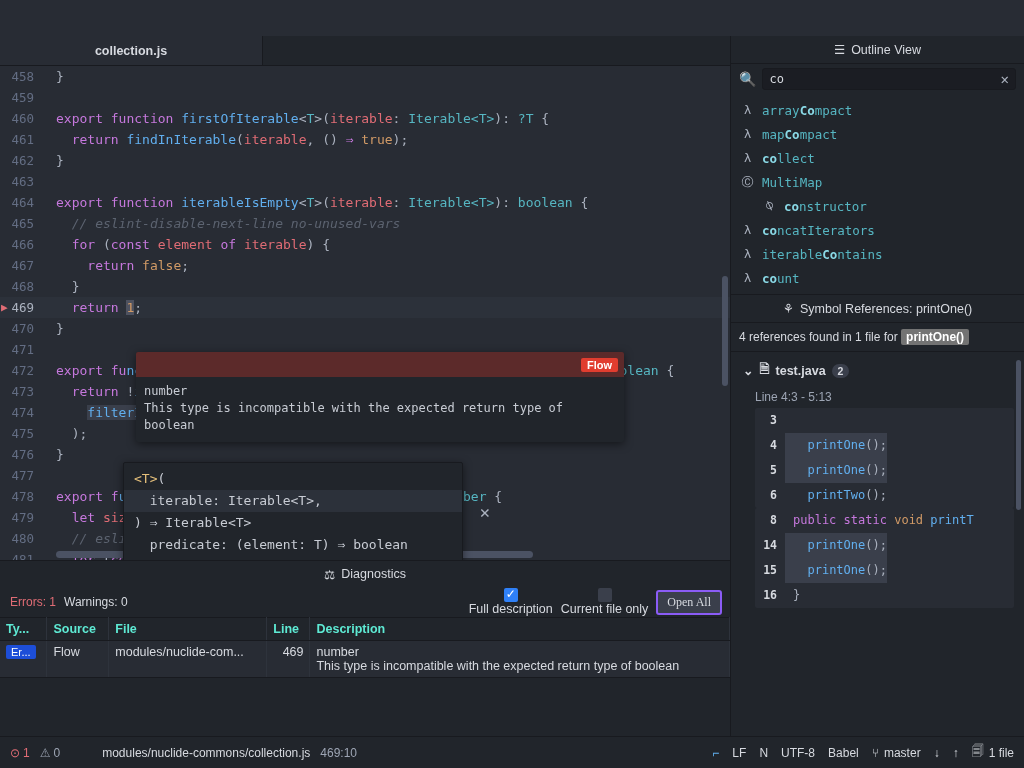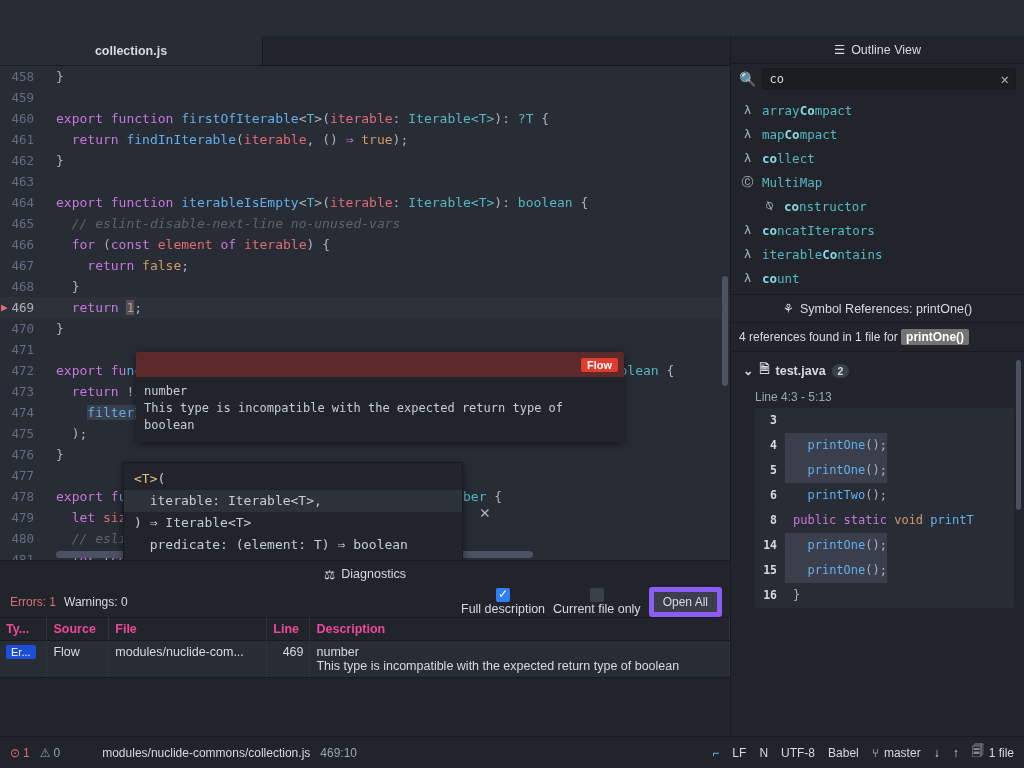--- a/index.html
+++ b/index.html
@@ -88,24 +88,24 @@
                 gap: 6px; font-size: 12.5px; color: #d7dae0; }
   .diag-toolbar { height: 30px; display: flex; align-items: center; padding: 0 8px 0 10px; gap: 8px; }
   .err-count { color: #e06c75; font-size: 12px; }
   .warn-count { color: #d7dae0; font-size: 12px; }
   .spacer { flex: 1; }
   .chkwrap { display: flex; align-items: center; font-size: 12.5px; color: #d7dae0; flex-direction: column; }
   .chk { width: 14px; height: 14px; border-radius: 2px; background: #3a3f4b; position: relative; }
   .chk.on { background: #2f80f7; }
   .chk.on:after { content: "✓"; position: absolute; left: 2px; top: -2px; color: #fff;
                   font-size: 12px; line-height: 16px; }
-  .btn { background: #3a3f4b; border: 5px solid #8b5cf6; border-radius: 3px; color: #d7dae0;
-         font-size: 12px; padding: 3px 9px; }
+  .btn { background: #3a3f4b; border: 2px solid #8b5cf6; border-radius: 3px; color: #d7dae0;
+         font-size: 12px; padding: 3px 9px; font-family: Liberation Serif, serif; }
   table.dtab { width: 100%; border-collapse: collapse; font-size: 12.5px; }
-  table.dtab th { background: #21252b; color: #ec4899; text-align: left; font-weight: bold;
+  table.dtab th { background: #21252b; color: #5eead4; text-align: left; font-weight: bold;
                   padding: 4px 6px; border-top: 1px solid #181a1f; border-bottom: 1px solid #181a1f;
                   border-right: 1px solid #2e333c; }
   table.dtab td { padding: 4px 6px; vertical-align: top; color: #d7dae0;
                   border-bottom: 1px solid #181a1f; border-right: 1px solid #2e333c; background: #282c34; }
   td.c-line, th.c-line { text-align: right; }
   .type-badge { display: inline-block; background: #1d4ed8; color: #fff; font-size: 11px;
                 padding: 1px 5px; border-radius: 2px; }
   .desc2 { color: #d7dae0; }
 
   

